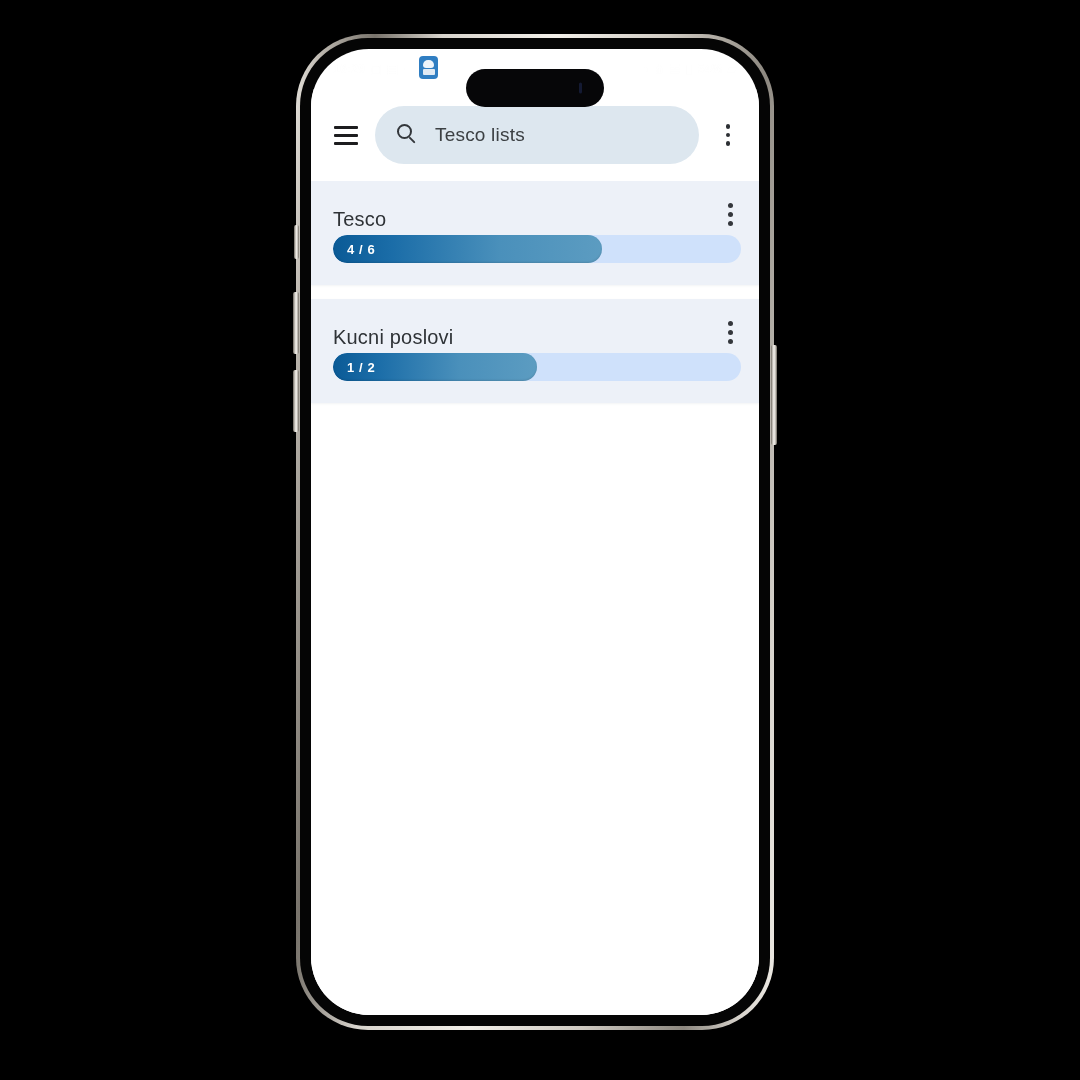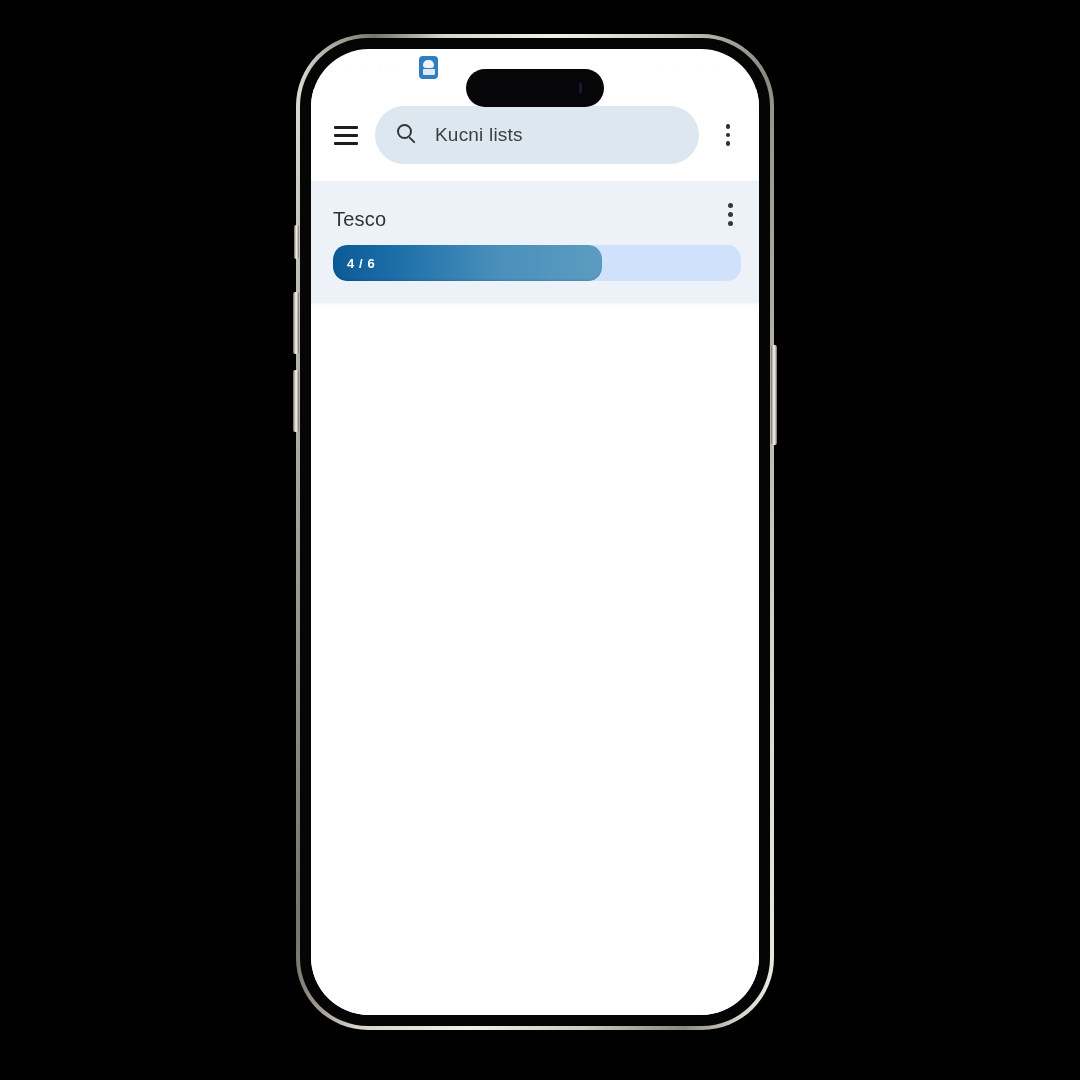--- a/index.html
+++ b/index.html
@@ -275,22 +275,22 @@
   }
   .card-menu b {
     display: block;
     width: 5px; height: 5px;
     border-radius: 50%;
     background: #34373c;
   }
 
   .progress-track {
     position: relative;
-    margin-top: 14px;
-    height: 36px;
+    margin-top: 4px;
+    height: 28px;
     border-radius: 14px;
     background: #cfe1fb;
     overflow: hidden;
   }
   .progress-fill {
     position: absolute;
     left: 0; top: 0;
     height: 100%;
     border-radius: 14px;
     background: linear-gradient(90deg, #0a5a96 0%, #1b6da8 22%, #4a90bb 62%, #5c9cc1 100%);
@@ -361,21 +361,21 @@
     <div id="menu-button">
       <span></span>
       <span></span>
       <span></span>
     </div>
 
     <div id="search-bar">
       <span id="search-icon">
           <i></i>
         </span>
-      <span id="search-text">Kucni lists</span>
+      <span id="search-text">Tesco lists</span>
     </div>
 
     <div id="overflow-button">
       <b></b>
       <b></b>
       <b></b>
     </div>
   </div>
 
   <div id="list-area">
@@ -389,15 +389,30 @@
           <b></b>
         </div>
       </div>
       <div class="progress-track">
         <div class="progress-fill" style="width: 66%;">
           <span class="progress-label">4 / 6</span>
         </div>
       </div>
     </div>
 
+    <div class="list-card">
+      <div class="card-top">
+        <div class="card-title">Kucni poslovi</div>
+        <div class="card-menu">
+          <b></b>
+          <b></b>
+          <b></b>
+        </div>
+      </div>
+      <div class="progress-track">
+        <div class="progress-fill" style="width: 50%;">
+          <span class="progress-label">1 / 2</span>
+        </div>
+      </div>
+    </div>
 
   </div>
 </div>
 
 </body></html>

